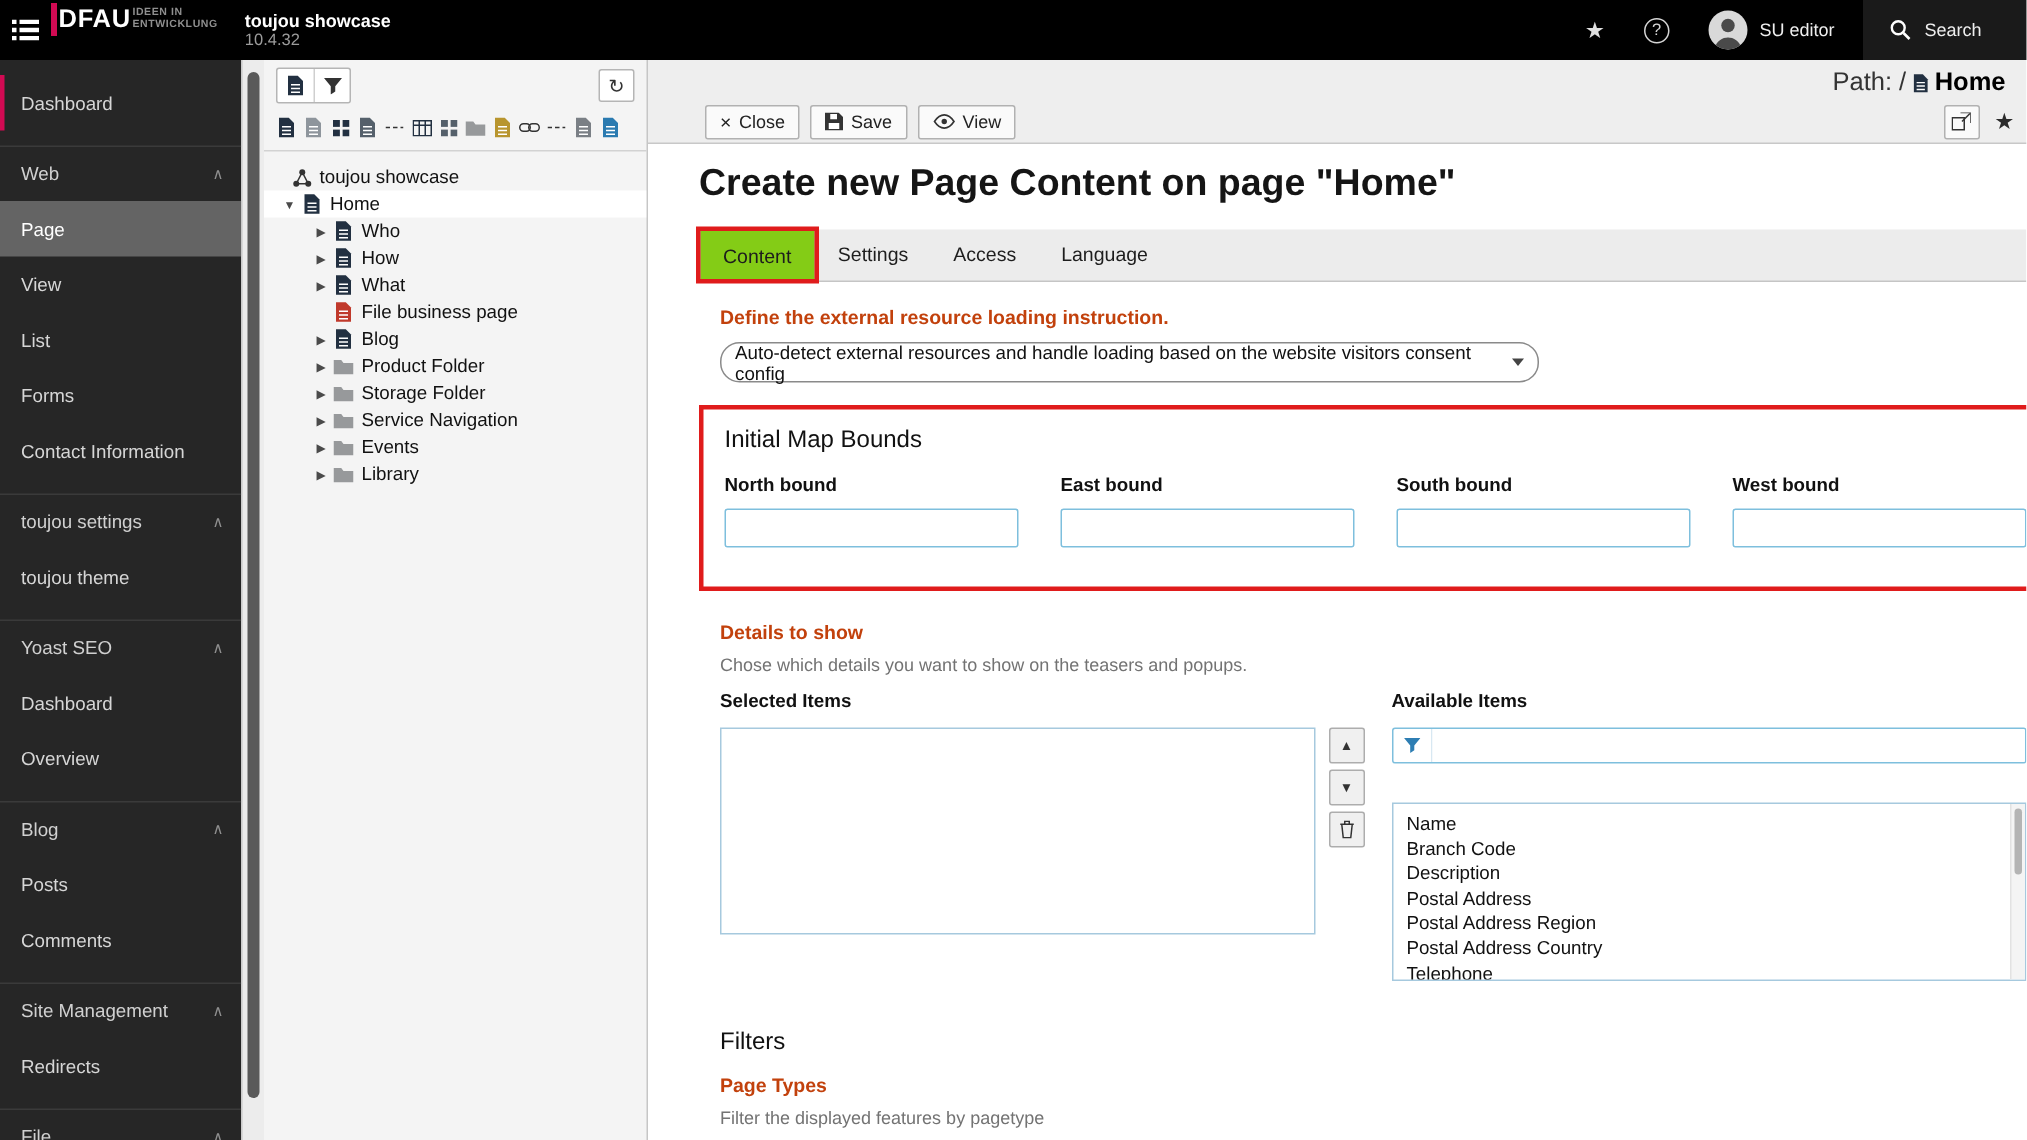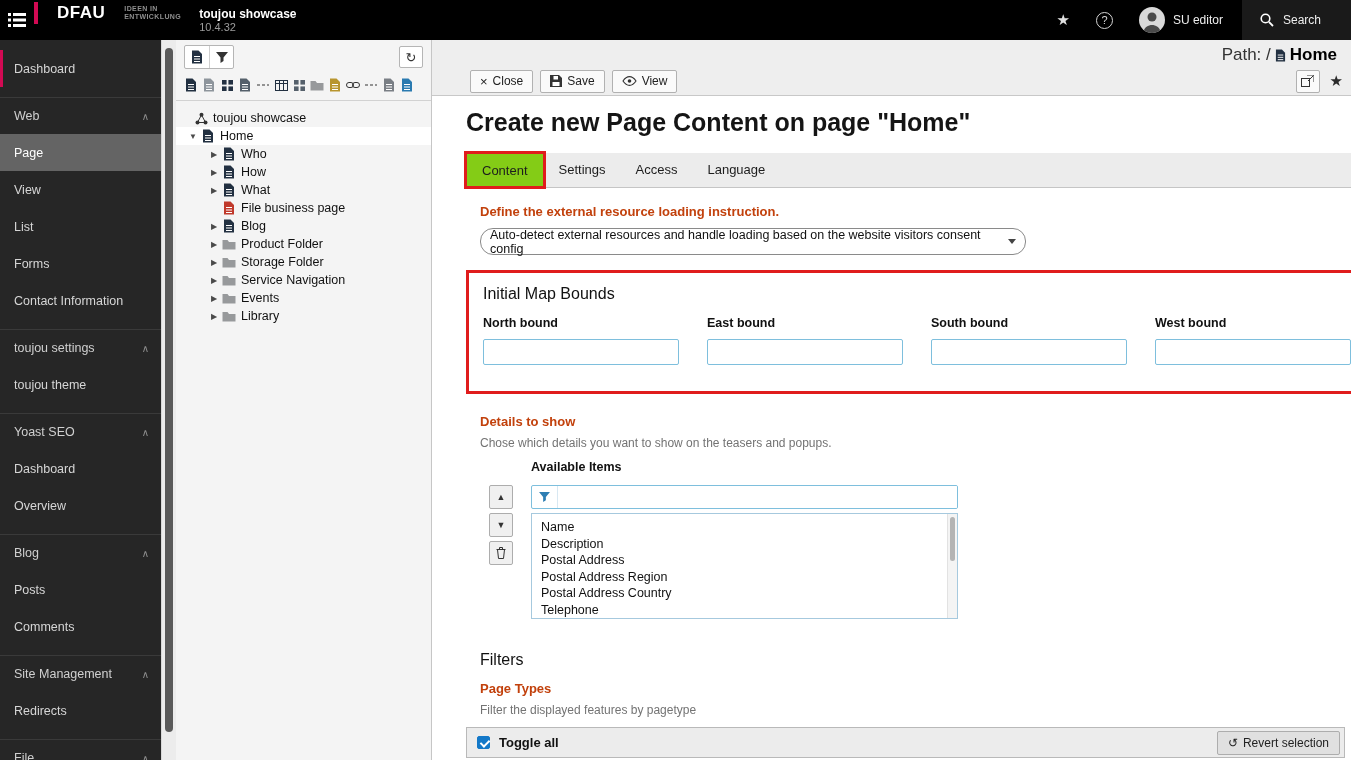--- a/index.html
+++ b/index.html
@@ -3,21 +3,21 @@
 <meta charset="utf-8">
 <style>
   :root{ --anno:#e01c1c; --cb:#1378c8; --inb:#7ebfdd; --acc:#d20a53; }
   *{box-sizing:border-box;margin:0;padding:0}
   html,body{width:1351px;height:760px;overflow:hidden}
   body{font-family:"Liberation Sans",sans-serif;background:#fff;color:#111;font-size:13px}
 
   
   .topbar{height:40px;background:#000;display:flex;align-items:stretch;color:#fff}
   .mod-toggle{width:34px;display:flex;align-items:center;justify-content:center;cursor:pointer}
-  .logo{display:flex;align-items:center;padding:0 8px 15px 0;gap:19px}
+  .logo{display:flex;align-items:center;padding:0 8px 15px 0;gap:1px}
   .logo-bar{width:4px;height:22px;background:var(--acc)}
   .logo-main{font-size:17px;font-weight:bold;letter-spacing:.5px}
   .logo-sub{font-size:7px;color:#8f8f8f;font-weight:bold;line-height:8px;letter-spacing:.4px}
   .site-info{display:flex;flex-direction:column;justify-content:center;margin-left:10px}
   .site-title{font-size:12px;font-weight:bold}
   .site-ver{font-size:11px;color:#9c9c9c}
   .topbar-right{margin-left:auto;display:flex;align-items:stretch}
   .tb-item{display:flex;align-items:center;padding:0 13px;cursor:pointer;gap:8px}
   .tb-star{font-size:15px;color:#e0e0e0}
   .help-circle{width:17px;height:17px;border:1px solid #d5d5d5;border-radius:50%;display:flex;align-items:center;justify-content:center;font-size:11px;color:#d5d5d5}
@@ -87,21 +87,21 @@
   .dual{display:flex;margin-top:10px}
   .col-sel{width:400px}
   .col-btns{width:24px;margin:0 9px}
   .col-av{width:427px;margin-left:9px}
   .col-label{font-weight:bold;font-size:12.5px;height:19px}
   .selbox{height:138px;border:1px solid #a6c9de;background:#fff}
   .mini-btn{width:24px;height:24px;border:1px solid #adadad;background:#f0f0f0;border-radius:2px;display:flex;align-items:center;justify-content:center;margin-bottom:4px;cursor:pointer;font-size:9px;color:#333}
   .filter-wrap{display:flex;height:24px;border:1px solid var(--inb);background:#fff;border-radius:2px;overflow:hidden}
   .filter-ico{width:26px;display:flex;align-items:center;justify-content:center;border-right:1px solid #d8e8f2}
   .filter-wrap input{flex:1;border:none;outline:none;font-size:12px;padding:0 6px}
-  .avlist{margin-top:4px;height:106px;border:1px solid #a6c9de;background:#fff;position:relative;overflow:hidden}
+  .avlist{margin-top:26px;height:119px;border:1px solid #a6c9de;background:#fff;position:relative;overflow:hidden}
   .avlist ul{list-style:none;padding:5px 9px}
   .avlist li{font-size:12.5px;line-height:16.6px;cursor:pointer}
   .av-scroll{position:absolute;right:0;top:0;bottom:0;width:10px;background:#f4f4f4;border-left:1px solid #e2e2e2}
   .av-scroll .thumb{position:absolute;left:2px;right:2px;top:3px;height:44px;background:#b4b4b4;border-radius:4px}
 
   .filters-h{font-size:16px;font-weight:normal;margin-top:32px}
   .lbl-pt{margin-top:12px}
   .panel{margin:10px 6px 0 0;height:31px;border:1px solid #b9b9b9;background:#ececec;display:flex;align-items:center;padding:0 4px 0 10px}
   .cb{width:13px;height:13px;background:var(--cb);border:1px solid var(--cb);border-radius:2px;position:relative;flex:0 0 auto;cursor:pointer}
   .cb::after{content:"";position:absolute;left:4px;top:1px;width:4px;height:7px;border:solid #fff;border-width:0 2px 2px 0;transform:rotate(45deg)}
@@ -514,20 +514,24 @@
             <div class="bound"><label>East bound</label><input type="text" style=""></div>
             <div class="bound"><label>South bound</label><input type="text" style=""></div>
             <div class="bound"><label>West bound</label><input type="text" style=""></div>
           </div>
       </div>
 
       <div class="flabel indent lbl-details">Details to show</div>
       <div class="help indent">Chose which details you want to show on the teasers and popups.</div>
 
       <div class="dual indent">
+        <div class="col-sel">
+          <div class="col-label">Selected Items</div>
+          <div class="selbox" style="margin-top:6px"></div>
+        </div>
         <div class="col-btns" style="padding-top:25px">
           <div class="mini-btn">▲</div>
           <div class="mini-btn">▼</div>
           <div class="mini-btn">
             <svg width="10" height="12" viewBox="0 0 10 12">
               <path d="M0.5 2.5h9M3.5 2.5v-2h3v2M1.5 2.5l1 9h5l1-9" stroke="#333" fill="none"></path>
             </svg>
           </div>
         </div>
         <div class="col-av">
@@ -536,20 +540,21 @@
             <span class="filter-ico">
               <svg width="11" height="10" viewBox="0 0 12 11">
                   <path d="M0 0h12L7.5 5.5V9L4.5 11V5.5z" fill="#2e7eb3"></path>
                 </svg>
             </span>
             <input type="text" value="" style="">
           </div>
           <div class="avlist">
             <ul id="avlist-ul">
                 <li>Name</li>
+                <li>Branch Code</li>
                 <li>Description</li>
                 <li>Postal Address</li>
                 <li>Postal Address Region</li>
                 <li>Postal Address Country</li>
                 <li>Telephone</li>
               </ul>
             <div class="av-scroll">
               <div class="thumb"></div>
             </div>
           </div>

